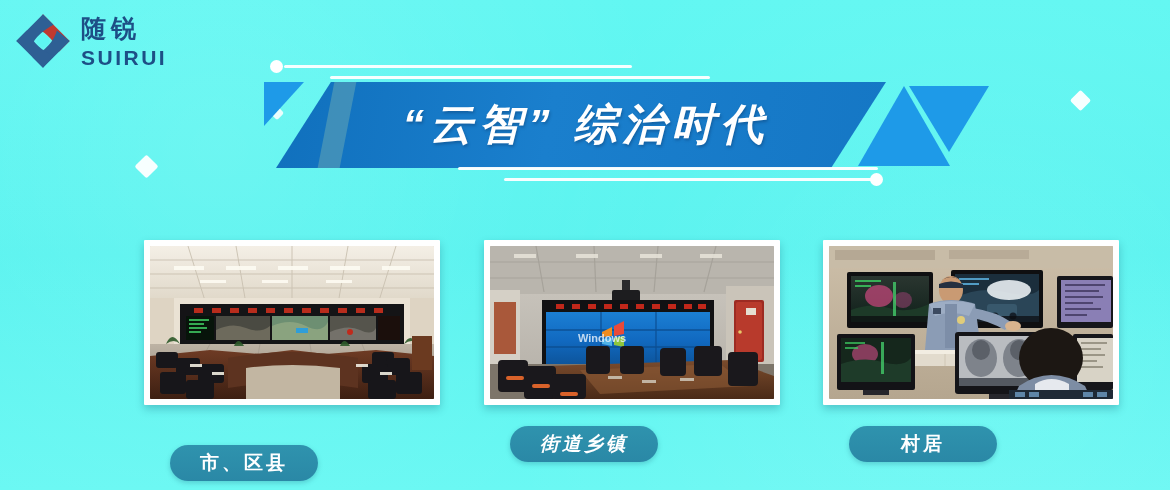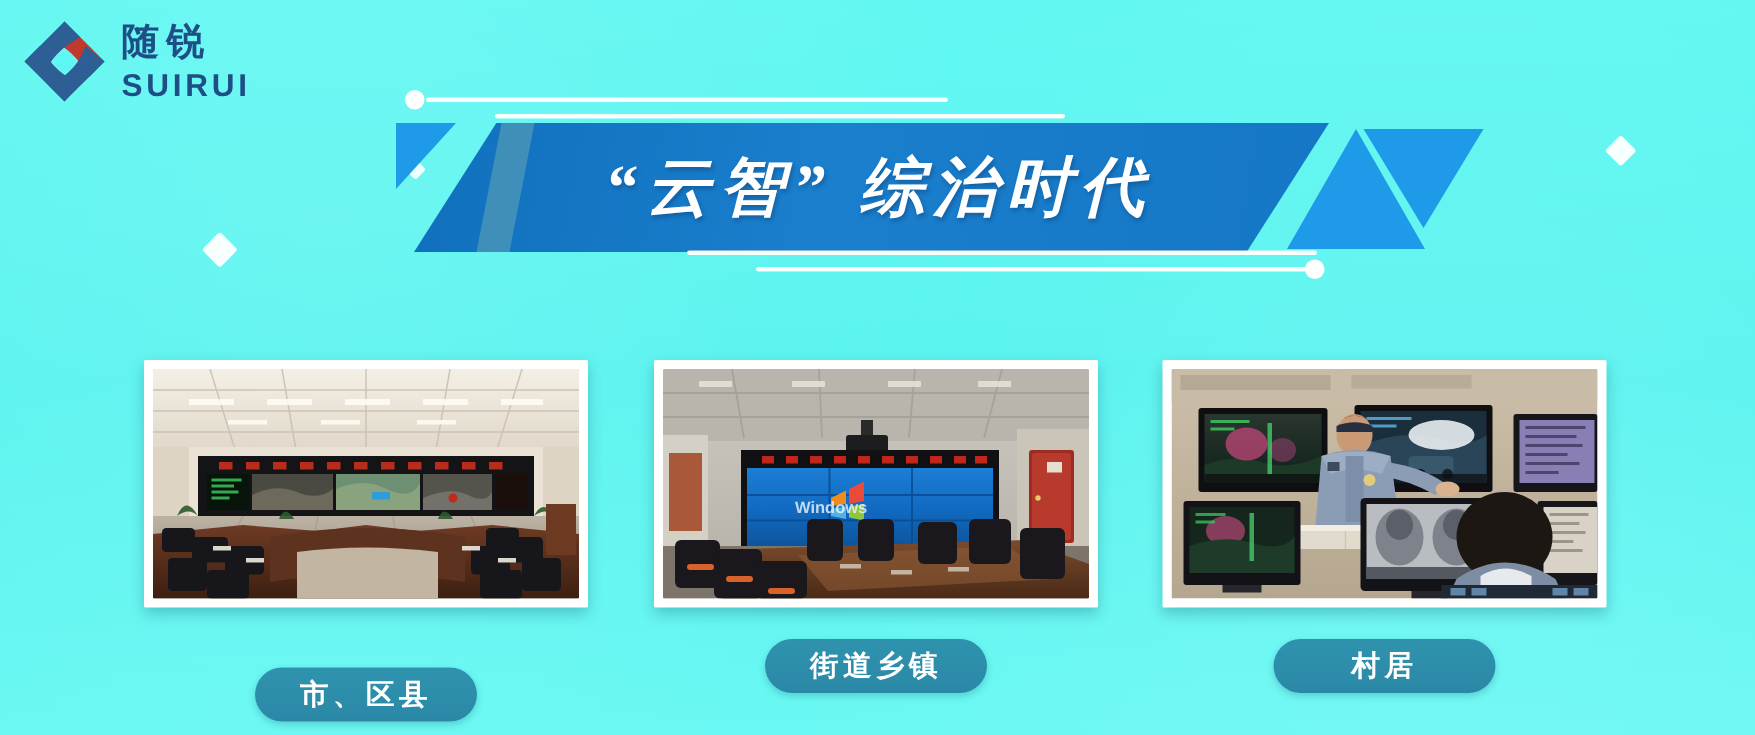--- a/index.html
+++ b/index.html
@@ -134,21 +134,21 @@
   .banner-title {
     position: absolute;
     left: 18px;
     top: 0;
     width: 610px;
     height: 86px;
     display: flex;
     align-items: center;
     justify-content: center;
     color: #ffffff;
-    font-family: Liberation Serif, serif;
+    font-family: Liberation Sans, sans-serif;
     font-size: 43px;
     font-weight: 700;
     font-style: italic;
     letter-spacing: 6px;
     text-shadow: 1px 2px 3px rgba(10,50,95,0.38);
     white-space: nowrap;
     padding-left: 10px;
     box-sizing: border-box;
   }
   .tri-up {
@@ -192,20 +192,21 @@
   .card-3 { left: 775px; }
 
   .photo-frame {
     width: 296px;
     height: 165px;
     background: #ffffff;
     padding: 6px;
     box-sizing: border-box;
     box-shadow: 0 4px 9px rgba(15, 85, 110, 0.30);
     border-radius: 1px;
+    margin-left: 48px;
   }
   .photo {
     width: 100%;
     height: 100%;
     display: block;
     border-radius: 1px;
     overflow: hidden;
   }
 
   .caption {
@@ -216,21 +217,21 @@
     color: #ffffff;
     font-size: 19px;
     font-weight: 700;
     letter-spacing: 3px;
     display: flex;
     align-items: center;
     justify-content: center;
     box-shadow: 0 2px 5px rgba(15, 85, 110, 0.25);
   }
   .cap-w-1 { width: 148px; margin-top: 40px; }
-  .cap-w-2 { width: 148px; }
+  .cap-w-2 { width: 148px; font-style: italic; }
   .cap-w-3 { width: 148px; }
 </style>
 </head>
 <body>
 
 <div id="slide">
 
   <div class="brand">
     <svg class="brand-mark" viewBox="0 0 100 100">
       <path d="M50 4 L96 50 L78 68 Q60 34 32 26 Z" fill="#c0392f"></path>

